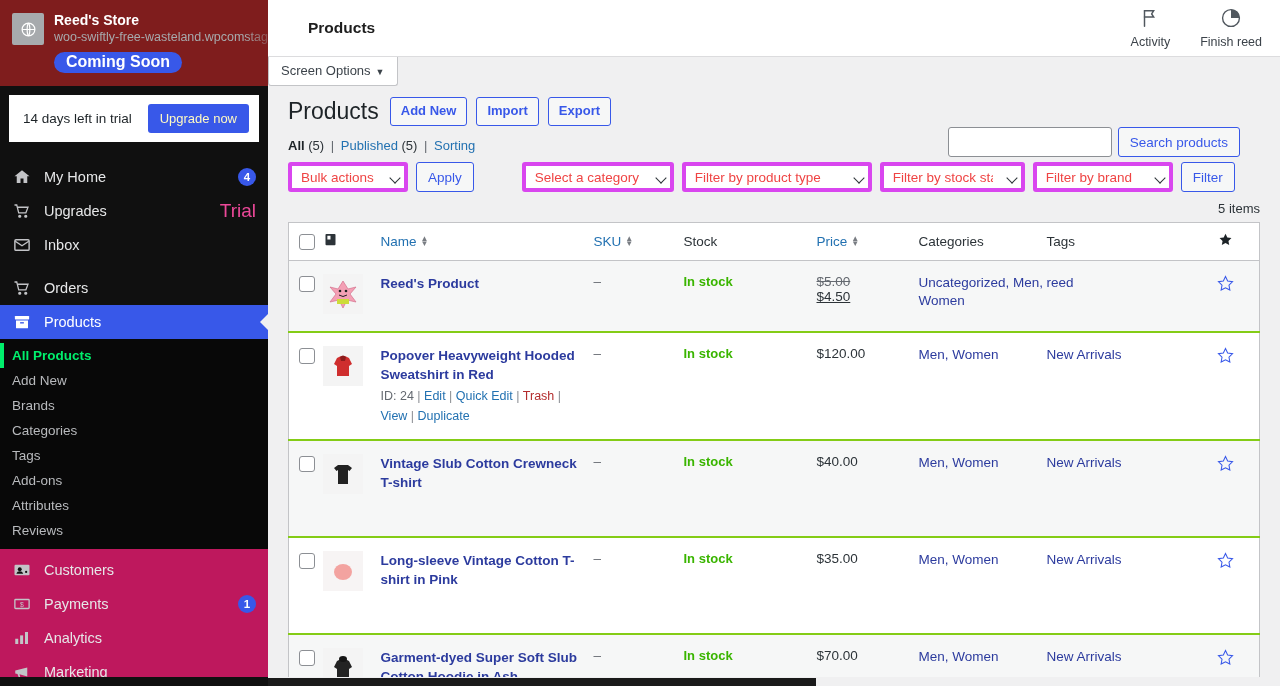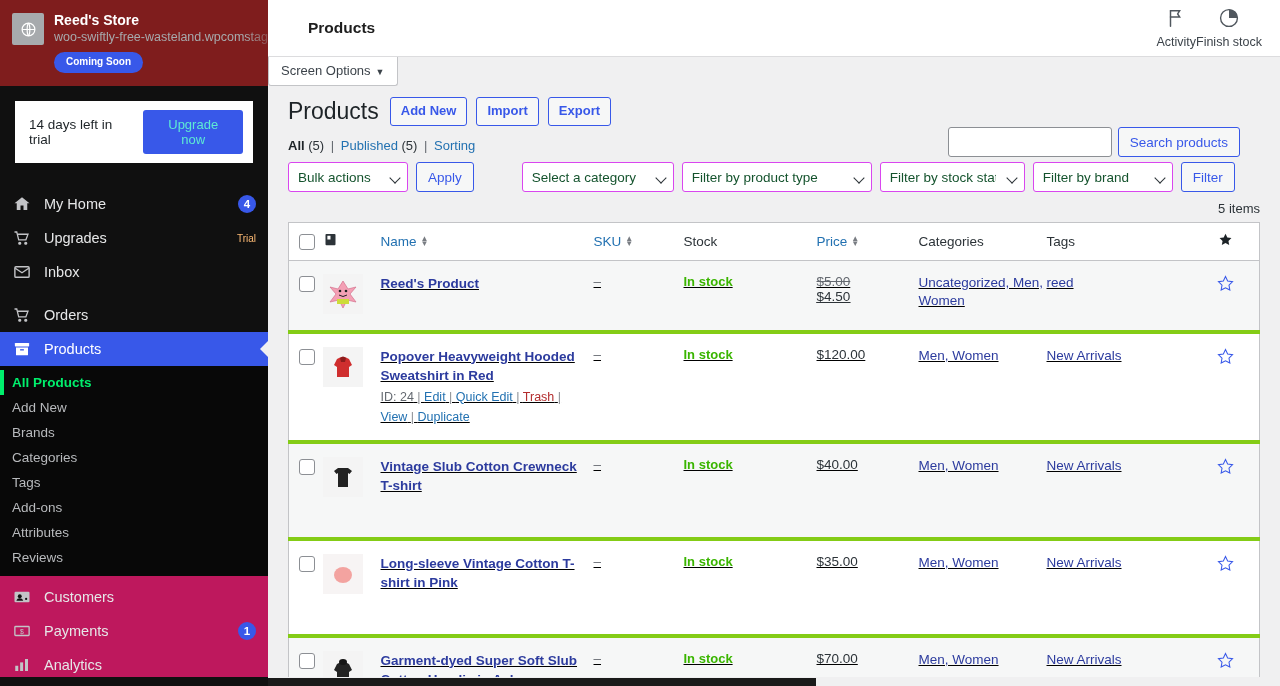--- a/index.html
+++ b/index.html
@@ -44,35 +44,35 @@
     color: #a7aaad; font-size: 12.5px; line-height: 17px;
     white-space: nowrap; overflow: hidden;
     width: 225px;
     -webkit-mask-image: linear-gradient(to right, #000 85%, transparent 100%);
     mask-image: linear-gradient(to right, #000 85%, transparent 100%);
   }
   .coming-soon {
     display: inline-block;
     margin-top: 6px;
     background: #3858e9; color: #fff;
-    font-size: 10px; font-weight: 700;
+    font-size: 16px; font-weight: 700;
     padding: 3px 12px 4px;
     border-radius: 11px;
     line-height: 14px;
   }
   .trial-bar {
     background: #fff;
-    margin: 15px;
+    margin: 9px;
     padding: 9px 10px 9px 14px;
     display: flex; align-items: center; justify-content: space-between;
     gap: 8px;
   }
   .trial-text { color: #1d2327; font-size: 13.5px; }
   .upgrade-btn {
-    background: #3858e9; color: #5eead4;
+    background: #3858e9; color: #fef9c3;
     font-size: 13px; font-weight: 500;
     border: none; border-radius: 3px;
     padding: 7px 12px;
     cursor: pointer;
     font-family: inherit;
   }
 
   .nav-group { padding: 0; }
   .nav-sep { height: 9px; }
   .nav-item {
@@ -85,21 +85,21 @@
     cursor: pointer;
     position: relative;
   }
   .nav-item .ico {
     width: 20px; height: 20px;
     flex: 0 0 20px;
     display: flex; align-items: center; justify-content: center;
     color: #c3c4c7;
   }
   .nav-item .lbl { flex: 1; white-space: nowrap; }
-  .nav-item .right-note { color: #fdba74; font-size: 10px; }
+  .nav-item .right-note { color: #ec4899; font-size: 19px; }
   .nav-item.active {
     background: #3858e9;
     color: #fff; font-weight: 400;
   }
   .nav-item.active .ico { color: #fff; }
   .nav-item.active::after {
     content: "";
     position: absolute; right: -1px; top: 50%;
     transform: translateY(-50%);
     border-style: solid;
@@ -146,21 +146,21 @@
     height: 57px;
     background: #fff;
     border-bottom: 1px solid #dcdcde;
     display: flex; align-items: center;
     padding: 0 18px 0 40px;
   }
   .topbar-title {
     font-size: 15.5px; font-weight: 700; color: #1e1e1e;
     flex: 1;
   }
-  .topbar-actions { display: flex; align-items: center; }
+  .topbar-actions { display: flex; align-items: center; gap: 30px; }
   .topbar-action {
     display: flex; flex-direction: column; align-items: center;
     gap: 2px; cursor: pointer; color: #50575e;
   }
   .topbar-action .ta-label { font-size: 12.5px; color: #3c434a; }
 
   .screen-options-wrap {
     display: flex; justify-content: flex-start;
     padding: 0 18px 0 0;
   }
@@ -204,25 +204,25 @@
   .subsubsub .cnt { color: #2c3338; }
   .subsubsub .sep { color: #646970; padding: 0 3px; }
 
   .tablenav {
     display: flex; align-items: center; gap: 8px;
     position: relative;
   }
   .select {
     appearance: none;
     background: #fff;
-    border: 1px solid #d946ef;
+    border: 4px solid #d946ef;
     border-radius: 3px;
     height: 30px;
     font-size: 13.5px;
-    color: #14532d;
+    color: #ef4444;
     padding: 0 28px 0 9px;
     font-family: inherit;
     cursor: pointer;
     position: relative;
   }
   .select-wrap { position: relative; display: inline-block; }
   .select-wrap::after {
     content: "";
     position: absolute; right: 9px; top: 12px;
     width: 7px; height: 7px;
@@ -298,21 +298,21 @@
   .col-cb    { width: 34px; padding-left: 10px !important; }
   .col-thumb { width: 58px; }
   .col-name  { width: 213px; }
   .col-sku   { width: 90px; }
   .col-stock { width: 133px; }
   .col-price { width: 102px; }
   .col-cats  { width: 128px; }
   .col-tags  { width: 145px; }
   .col-star  { width: 68px; text-align: center !important; }
 
-  .wp-list-table tbody tr { border-bottom: 4px solid #84cc16; text-decoration: underline; }
+  .wp-list-table tbody tr { border-bottom: 2px solid #84cc16; }
   .wp-list-table tbody tr.alt { background: #f6f7f7; }
   .wp-list-table tbody td {
     padding: 13px 0 13px 0;
     font-size: 13.5px;
     color: #2c3338;
     vertical-align: top;
   }
   .cb {
     width: 16px; height: 16px;
     border: 1px solid #8c8f94;
@@ -529,21 +529,21 @@
         </span>
         <span class="ta-label">Activity</span>
       </div>
       <div class="topbar-action">
         <span>
           <svg width="22" height="22" viewBox="0 0 24 24">
               <circle cx="12" cy="12" r="9.2" fill="none" stroke="#50575e" stroke-width="1.5"></circle>
               <path d="M12 12 V2.8 A9.2 9.2 0 0 1 21.2 12 Z" fill="#50575e"></path>
             </svg>
         </span>
-        <span class="ta-label">Finish stock</span>
+        <span class="ta-label">Finish reed</span>
       </div>
     </div>
   </div>
 
   <div class="screen-options-wrap">
     <div class="screen-options">
       <span>Screen Options</span><span class="caret">▼</span>
     </div>
   </div>
 

